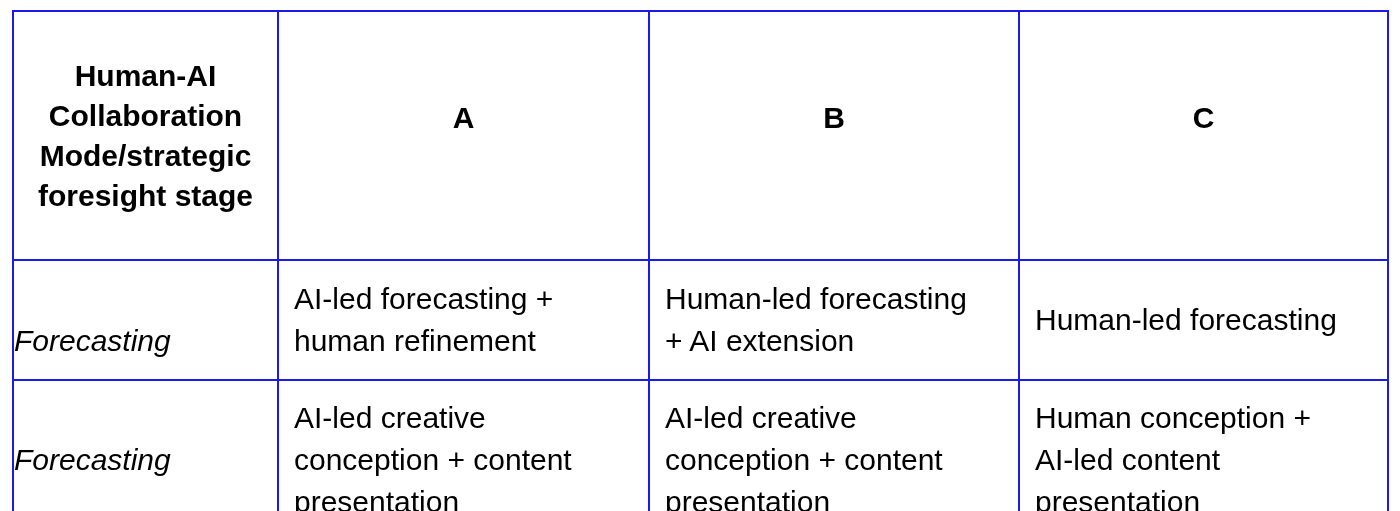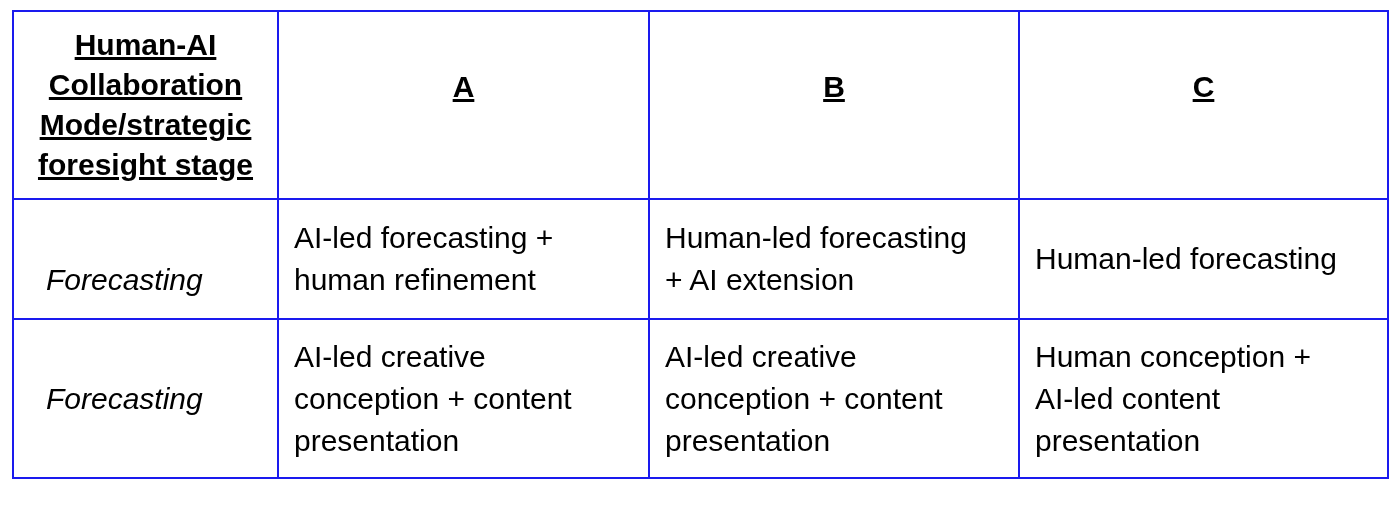--- a/index.html
+++ b/index.html
@@ -25,36 +25,36 @@
   td, th {
     border: 2px solid var(--bc);
     vertical-align: middle;
     font-size: 30px;
     font-weight: normal;
     color: var(--txt);
     background: var(--bg);
   }
   .cell-text { white-space: pre-line; }
   
-  tr.header-row { height: 188px; text-decoration: underline; }
+  tr.header-row { height: 249px; }
   th.hdr {
     font-weight: bold;
     text-align: center;
     line-height: 40px;
     padding: 0 10px;
   }
   th.col-hdr .cell-text { position: relative; top: -18px; }
   
   tr.row-forecasting { height: 120px; }
   tr.row-expression  { height: 159px; }
   td.row-label {
     font-style: italic;
     text-align: left;
     line-height: 42px;
-    padding: 0 32px;
+    padding: 0 0;
   }
   tr.row-forecasting td.row-label .cell-text { position: relative; top: 21px; }
   td.body-cell {
     text-align: left;
     line-height: 42px;
     padding: 0 15px;
   }
 </style>
 </head>
 <body>

